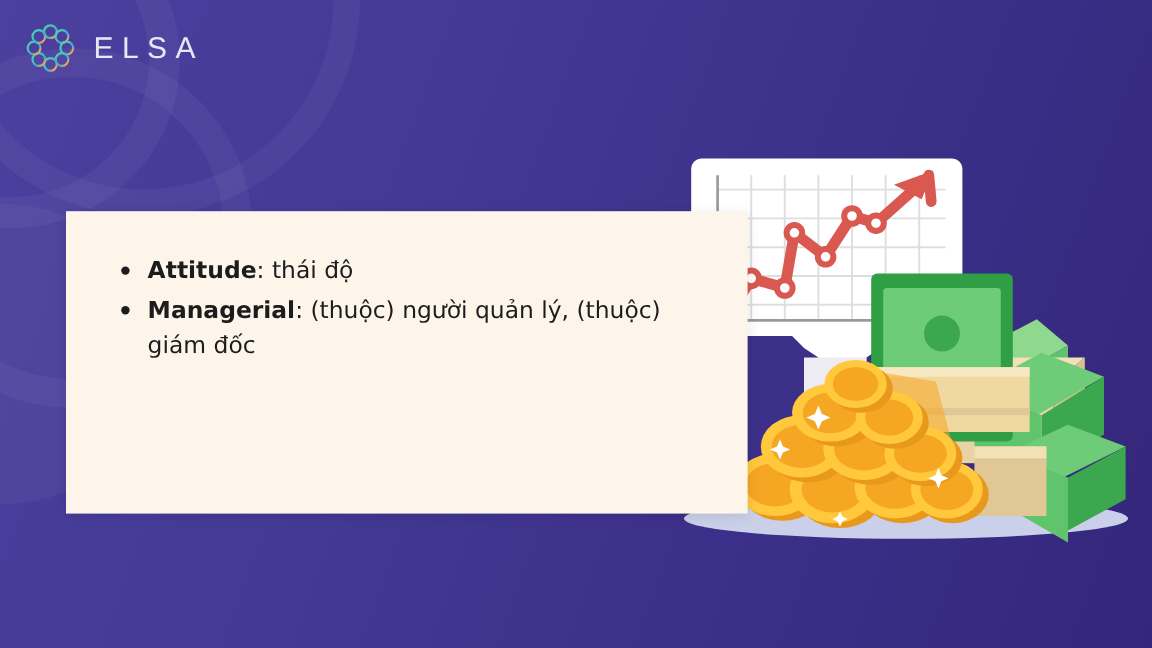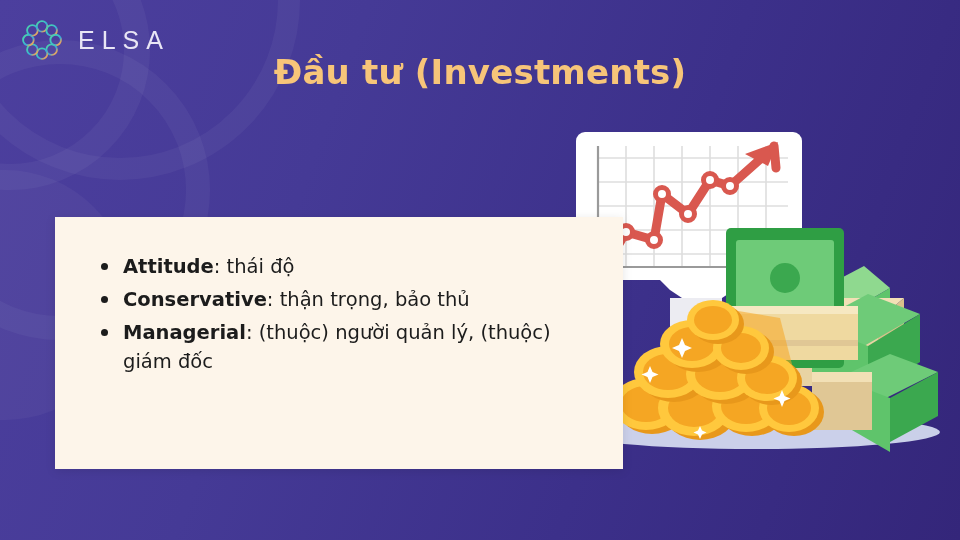--- a/index.html
+++ b/index.html
@@ -34,21 +34,20 @@
     position:absolute; left:0; right:0; top:52px; text-align:center;
     color:#f7c579; font-size:34px; font-weight:bold; letter-spacing:0.2px;
     font-family:"DejaVu Sans", sans-serif;
   }
 
   
   #card {
     position:absolute; left:55px; top:176px; width:568px; height:252px;
     background:#fdf5ea;
     box-shadow:0 2px 10px rgba(0,0,0,0.10);
-    margin-top:41px;
   }
   #vocab-list { list-style:none; margin:36px 0 0 46px; }
   #vocab-list li {
     position:relative;
     color:#1c1c1c; font-size:19.5px; line-height:1.48;
     margin-bottom:4px; padding-left:22px;
     max-width:470px;
     font-family:"DejaVu Sans", sans-serif;
   }
   #vocab-list li:before {
@@ -91,21 +90,20 @@
           <circle cx="50" cy="81" r="12"></circle>
           <circle cx="28.1" cy="71.9" r="12"></circle>
           <circle cx="19" cy="50" r="12"></circle>
           <circle cx="28.1" cy="28.1" r="12"></circle>
         </g>
       </svg>
     </span>
     <span id="logo-text">ELSA</span>
   </div>
 
-  <div id="title">Đầu tư (Investments)</div>
 
   <div id="illus">
     <svg width="420" height="360" viewBox="0 0 420 360">
 
       <ellipse cx="215" cy="322" rx="185" ry="17" fill="#d3d9ef" opacity="0.95"></ellipse>
 
       <g>
         <path d="M118 168 h76 v12 l-12 8 v74 h-40 v-74 l-12 -8 z" fill="#ffffff"></path>
         <path d="M130 188 h52 v74 h-52 z" fill="#ececf2"></path>
         <rect x="100" y="160" width="112" height="10" rx="3" fill="#ffffff"></rect>
@@ -238,18 +236,17 @@
           <path d="M242 280 l2.5 6 l6 2.5 l-6 2.5 l-2.5 6 l-2.5 -6 l-6 -2.5 l6 -2.5 z"></path>
           <path d="M160 316 l2 4.5 l4.5 2 l-4.5 2 l-2 4.5 l-2 -4.5 l-4.5 -2 l4.5 -2 z"></path>
         </g>
       </g>
     </svg>
   </div>
 
   <div id="card">
     <ul id="vocab-list">
         <li><b>Attitude</b><span>: </span><span>thái độ</span></li>
-        <li><b>Conservative</b><span>: </span><span>thận trọng, bảo thủ</span></li>
         <li><b>Managerial</b><span>: </span><span>(thuộc) người quản lý, (thuộc) giám đốc</span></li>
       </ul>
   </div>
 
 </div>
 
 </body></html>

